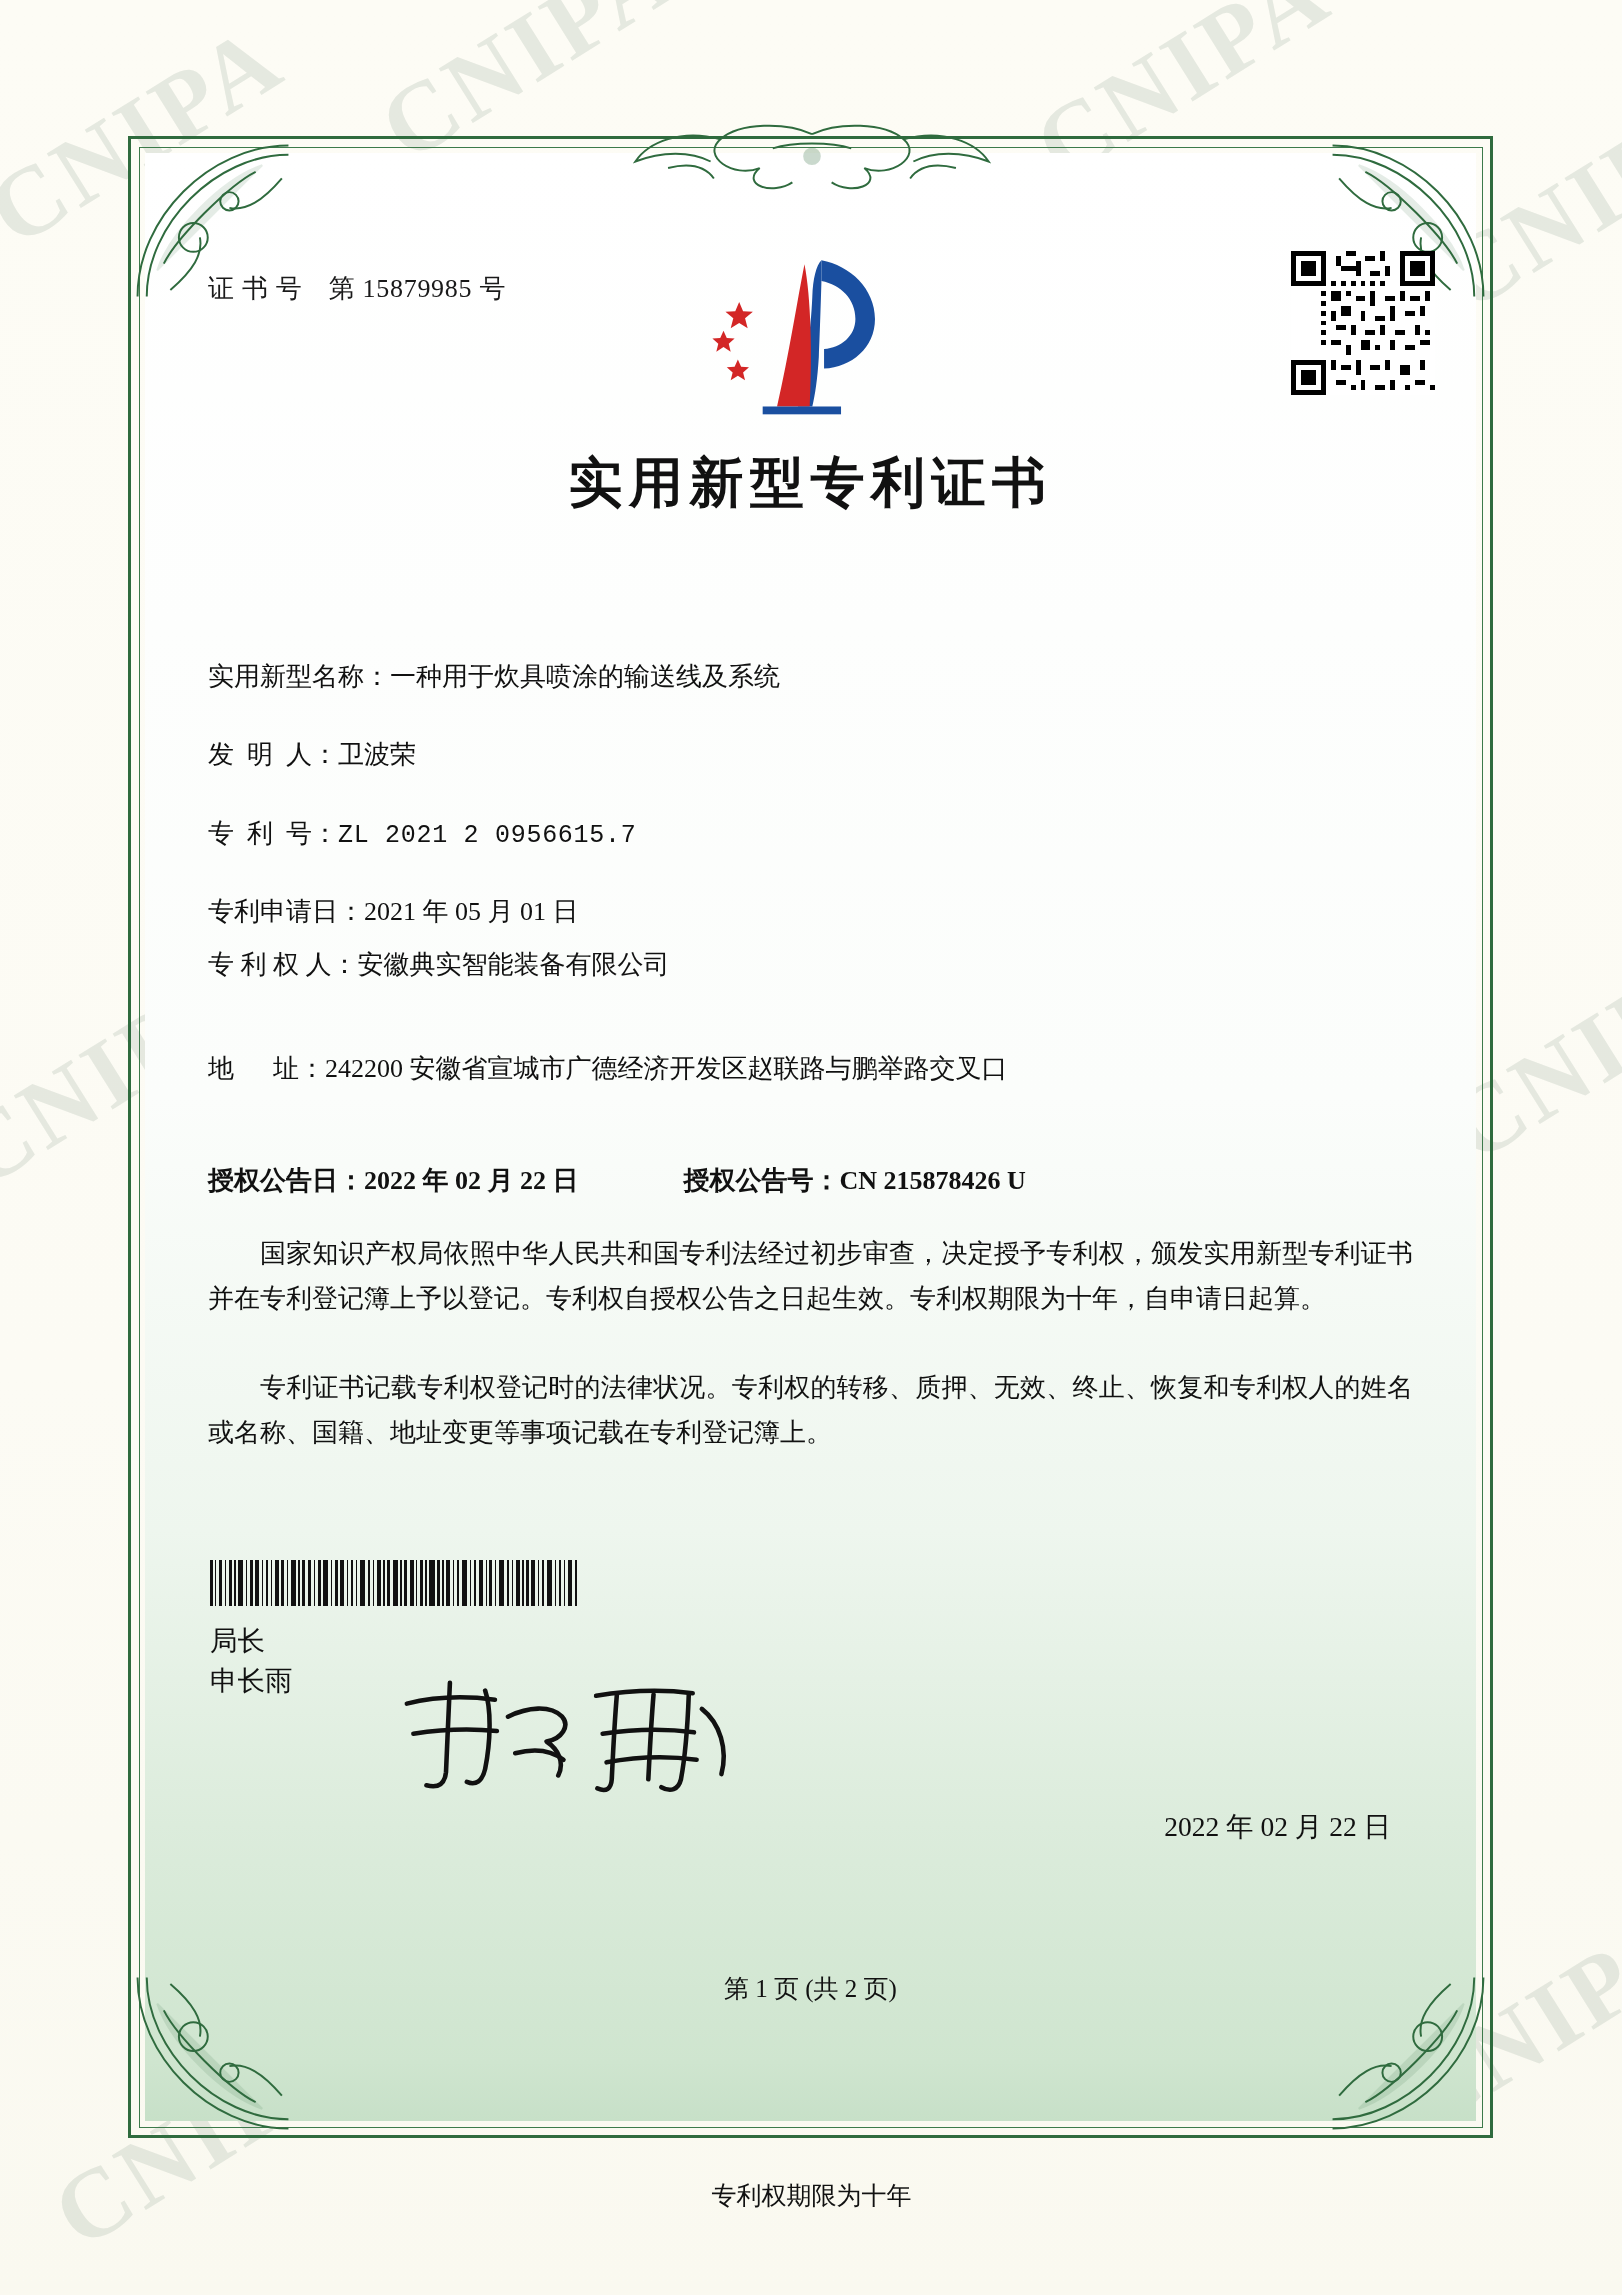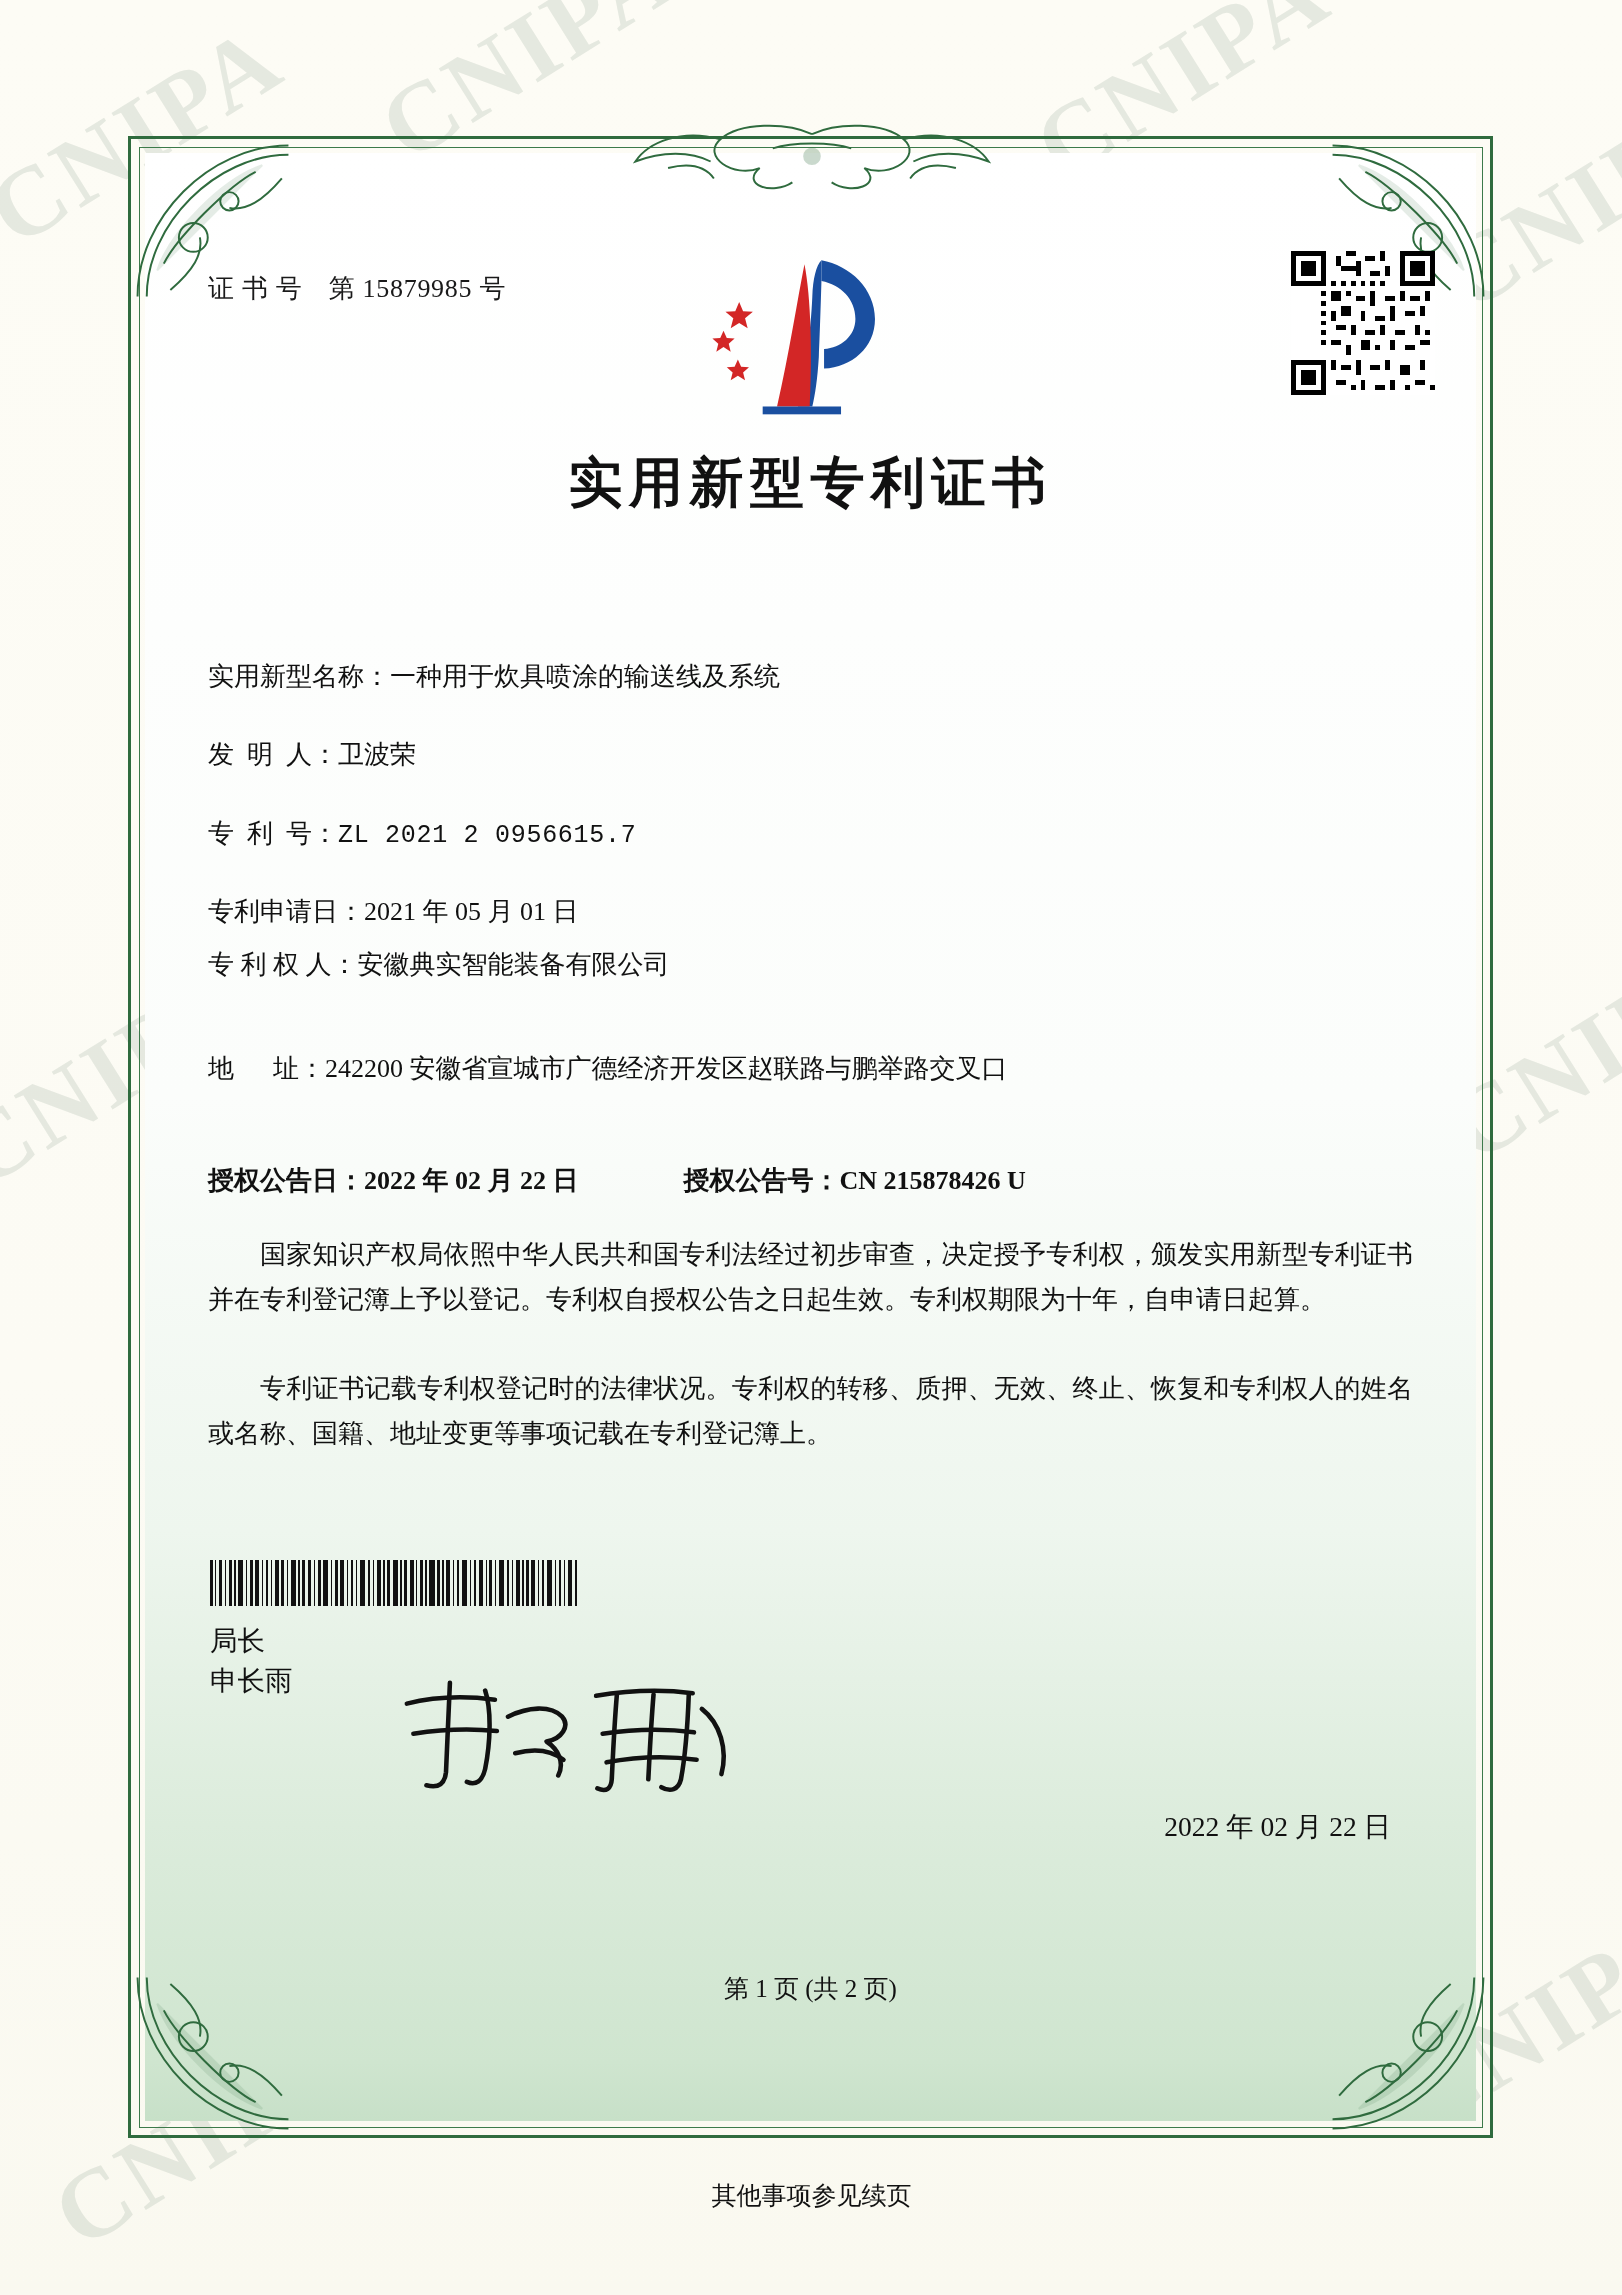--- a/index.html
+++ b/index.html
@@ -160,21 +160,21 @@
   
   .para {
     position: absolute;
     left: 63px;
     right: 63px;
     font-size: 26px;
     line-height: 1.72;
     color: #111;
     text-align: justify;
     text-indent: 52px;
-    font-family: Liberation Serif, serif;
+    font-family: Liberation Mono, monospace;
   }
 
   
   #barcode {
     position: absolute;
     left: 65px;
     top: 1407px;
     width: 432px;
     height: 46px;
   }
@@ -574,16 +574,16 @@
         <path d="M336 140 C378 132 430 130 474 136"></path>
         <path d="M482 58 C510 80 522 120 512 158"></path>
       </g>
     </svg>
 
     <div id="issue-date">2022 年 02 月 22 日</div>
 
     <div id="page-num">第 1 页 (共 2 页)</div>
   </div>
 
-  <div id="footer-note">其他事项参见续页</div>
+  <div id="footer-note">专利权期限为十年</div>
 
 </div>
 
 
 </body></html>

